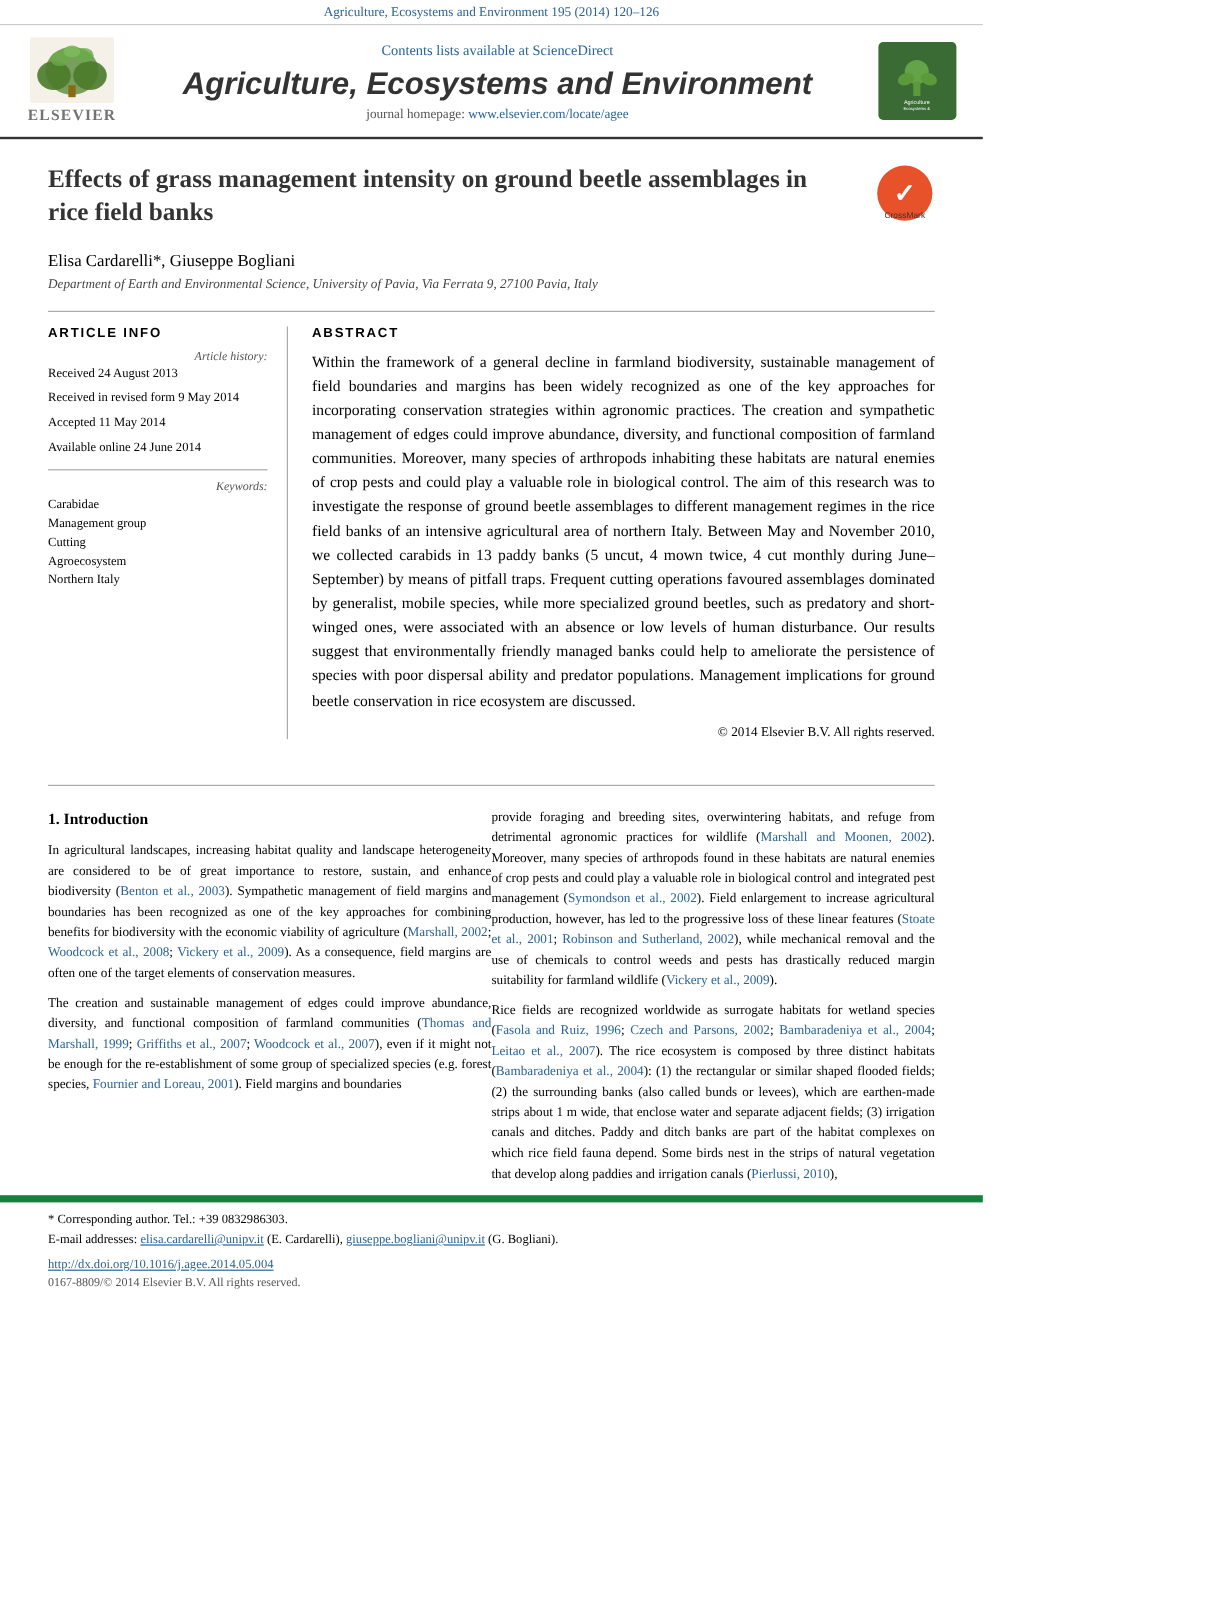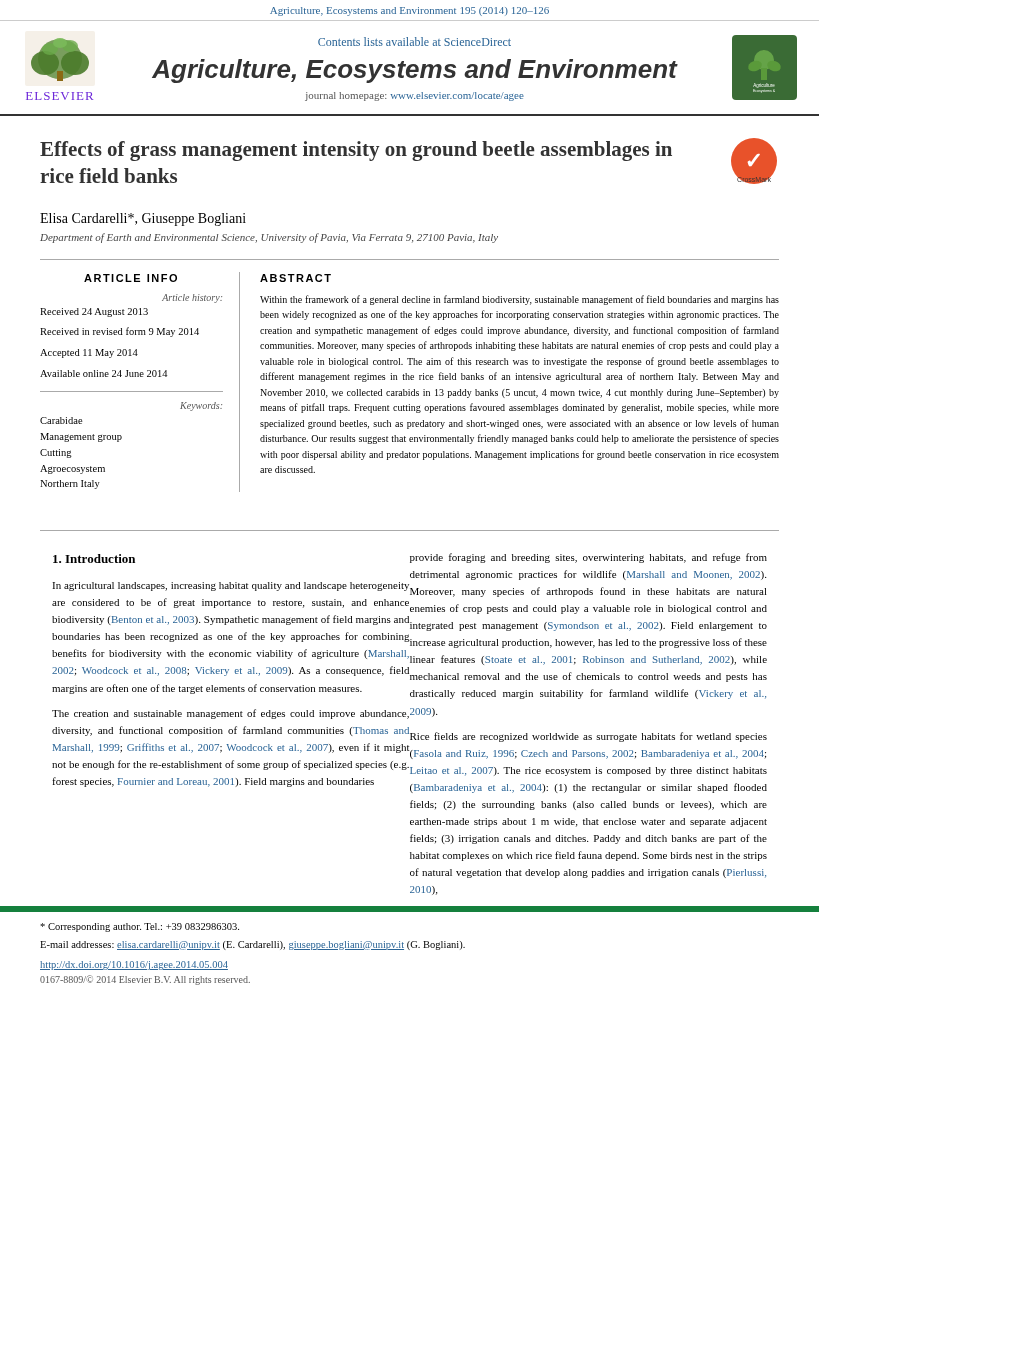--- a/index.html
+++ b/index.html
@@ -39,22 +39,22 @@
       display: flex;
       flex-direction: column;
       align-items: center;
     }
     .elsevier-tree {
       width: 70px;
       height: 55px;
     }
     .elsevier-text {
       font-size: 13px;
-      font-weight: normal;
-      color: #6d28d9;
+      font-weight: bold;
+      color: #737373;
       letter-spacing: 1px;
       margin-top: 2px;
     }
     .header-center {
       flex: 1;
       text-align: center;
     }
     .sciencedirect-link {
       font-size: 12px;
       color: #2a6496;
@@ -141,21 +141,20 @@
       border-right: 1px solid #aaa;
       padding-right: 16px;
     }
     .info-section-title {
       font-size: 11px;
       letter-spacing: 1.5px;
       font-weight: bold;
       color: #000;
       font-family: Arial, sans-serif;
       margin-bottom: 8px;
-      margin-left: 44px;
     }
     .info-label {
       font-size: 10px;
       font-style: italic;
       color: #555;
       margin-bottom: 2px;
       text-align: right;
     }
     .info-text {
       font-size: 10.5px;
@@ -177,41 +176,41 @@
       flex: 1;
     }
     .abstract-title {
       font-size: 11px;
       letter-spacing: 1.5px;
       font-weight: bold;
       font-family: Arial, sans-serif;
       margin-bottom: 8px;
     }
     .abstract-text {
-      font-size: 10px;
+      font-size: 13px;
       line-height: 1.55;
       color: #000;
       text-align: justify;
     }
     .copyright {
       font-size: 11px;
       text-align: right;
       margin-top: 10px;
       color: #000;
     }
     
     .divider {
       border: none;
       border-top: 1px solid #aaa;
       margin: 18px 40px;
     }
     
     .two-col {
       display: flex;
-      padding: 0 52px;
+      padding: 0 40px;
     }
     .col {
       flex: 1;
       font-size: 11px;
       line-height: 1.55;
       text-align: justify;
     }
     .section-heading {
       font-size: 13px;
       font-weight: bold;
@@ -342,20 +341,21 @@
           <div class="keyword-item">Management group</div>
           <div class="keyword-item">Cutting</div>
           <div class="keyword-item">Agroecosystem</div>
           <div class="keyword-item">Northern Italy</div>
         </div>
       </div>
 
       <div class="abstract-section">
         <div class="abstract-title">ABSTRACT</div>
         <div class="abstract-text">Within the framework of a general decline in farmland biodiversity, sustainable management of field boundaries and margins has been widely recognized as one of the key approaches for incorporating conservation strategies within agronomic practices. The creation and sympathetic management of edges could improve abundance, diversity, and functional composition of farmland communities. Moreover, many species of arthropods inhabiting these habitats are natural enemies of crop pests and could play a valuable role in biological control. The aim of this research was to investigate the response of ground beetle assemblages to different management regimes in the rice field banks of an intensive agricultural area of northern Italy. Between May and November 2010, we collected carabids in 13 paddy banks (5 uncut, 4 mown twice, 4 cut monthly during June–September) by means of pitfall traps. Frequent cutting operations favoured assemblages dominated by generalist, mobile species, while more specialized ground beetles, such as predatory and short-winged ones, were associated with an absence or low levels of human disturbance. Our results suggest that environmentally friendly managed banks could help to ameliorate the persistence of species with poor dispersal ability and predator populations. Management implications for ground beetle conservation in rice ecosystem are discussed.</div>
+        <div class="copyright">© 2014 Elsevier B.V. All rights reserved.</div>
       </div>
 
     </div>
   </div>
 
   <hr class="divider">
 
   <div class="two-col">
 
     <div class="col">

